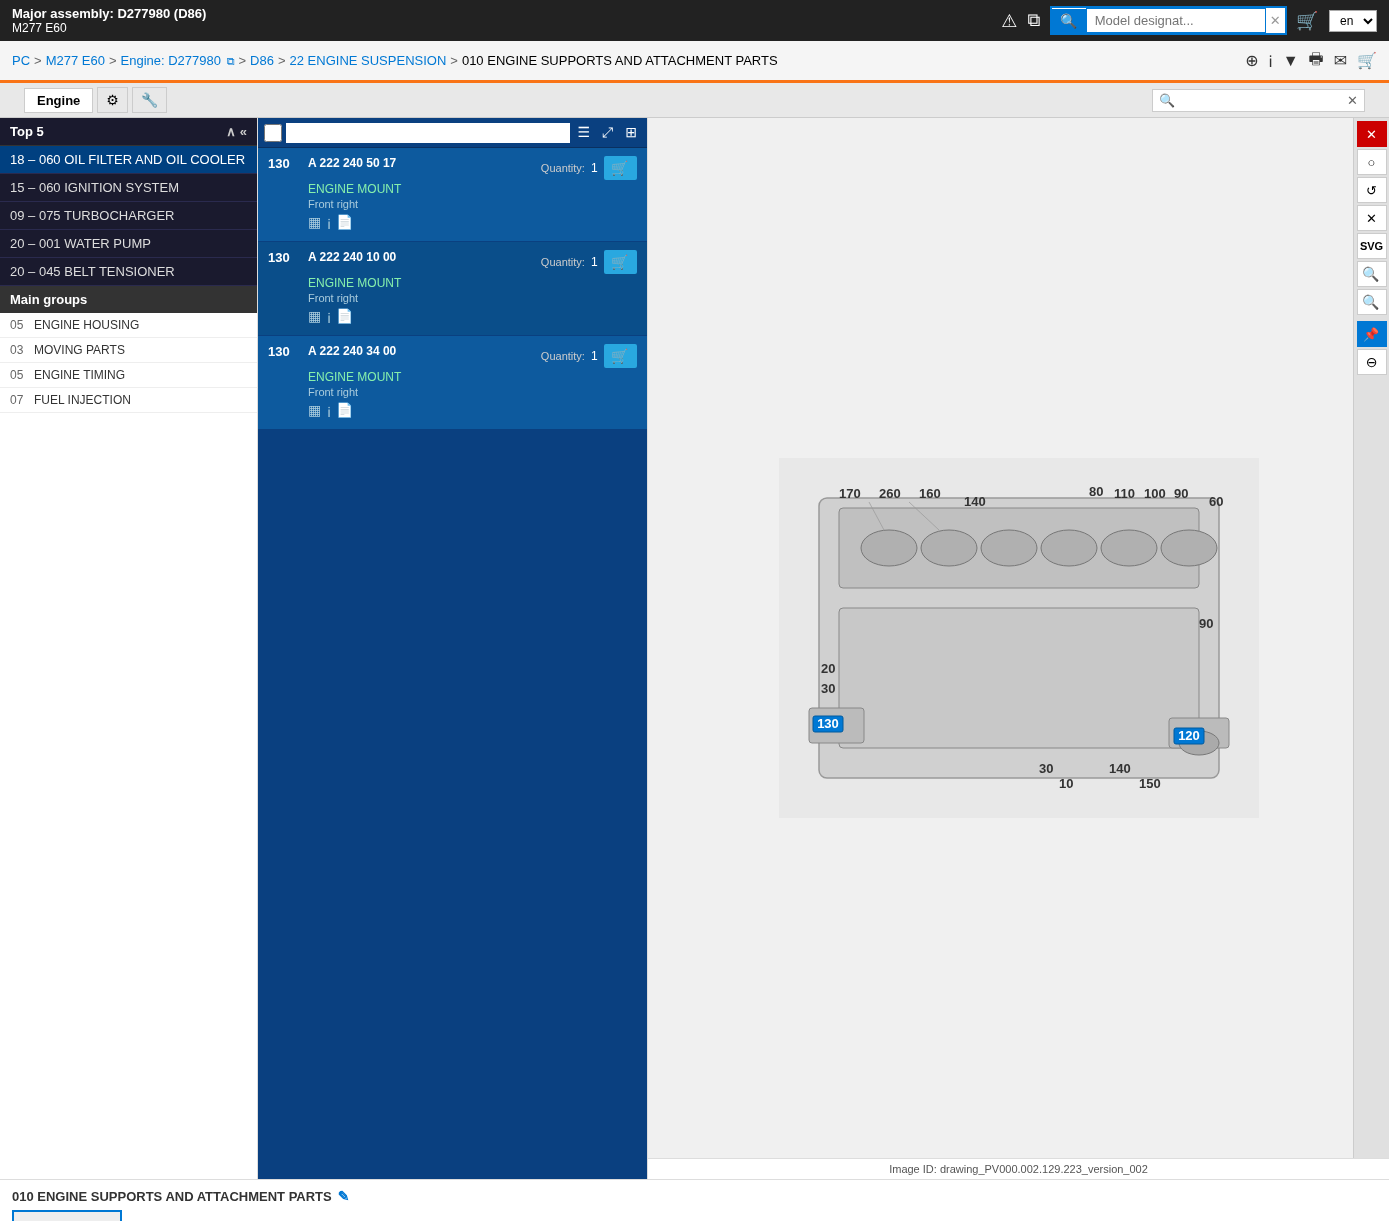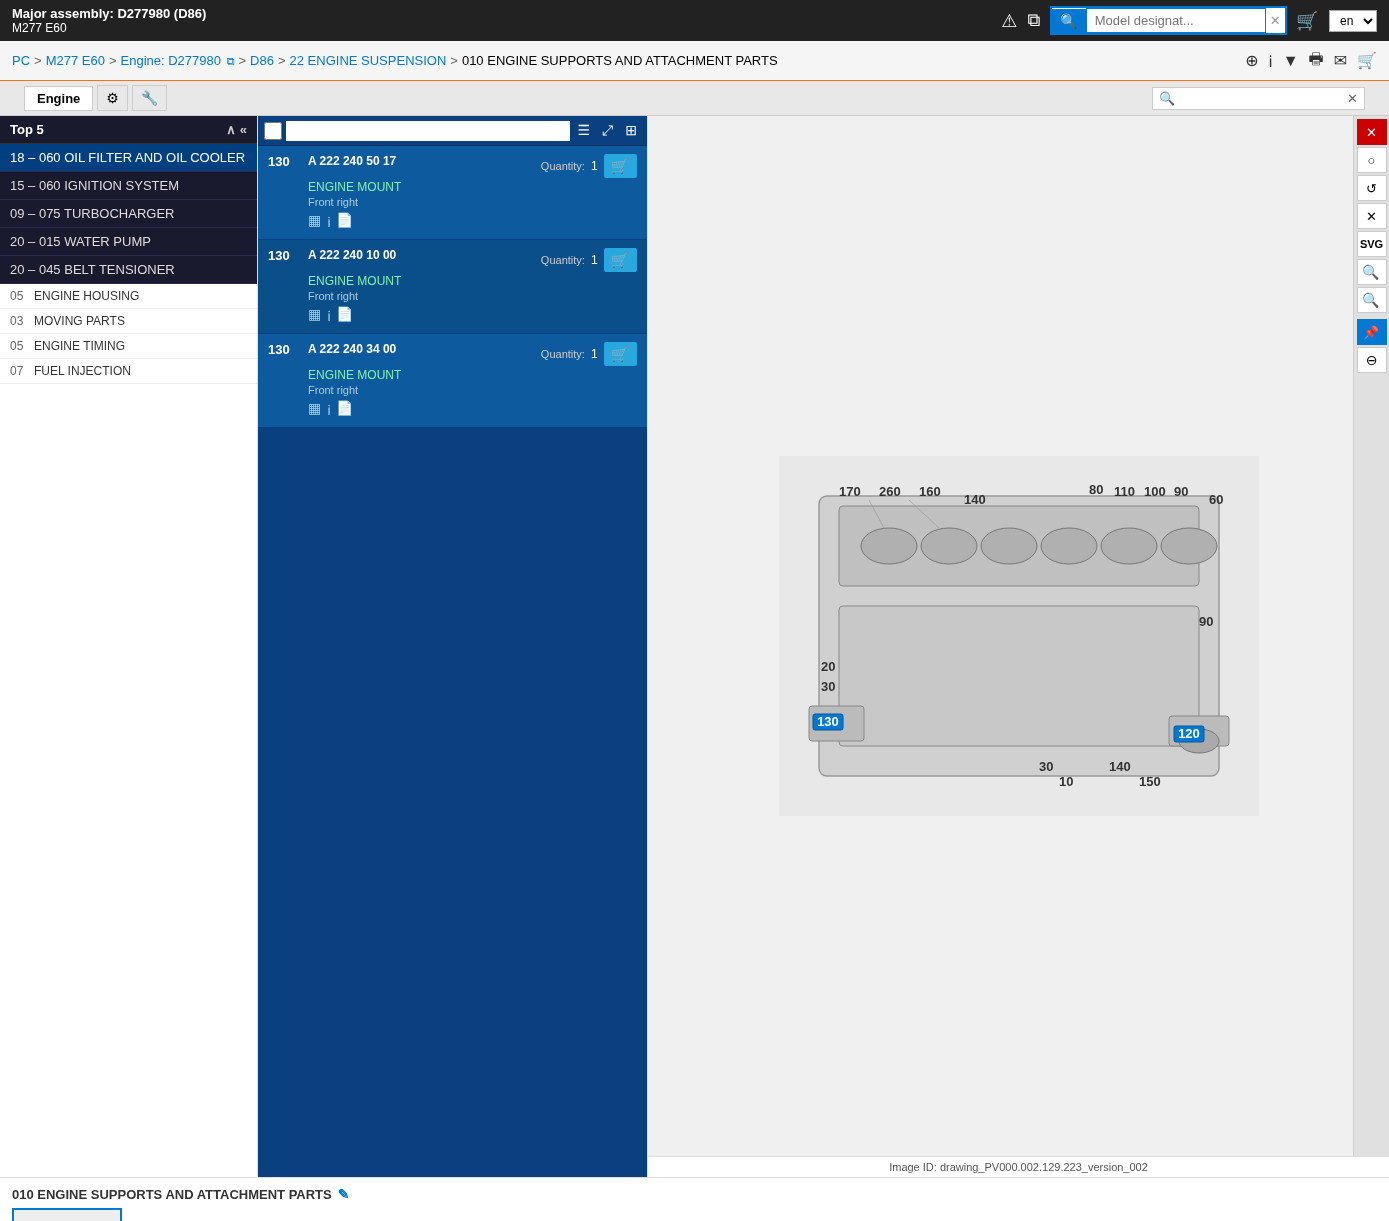--- a/index.html
+++ b/index.html
@@ -11,21 +11,21 @@
     .header-title { font-size: 13px; font-weight: bold; }
     .header-subtitle { font-size: 12px; }
     .header-right { display: flex; align-items: center; gap: 10px; }
     .lang-selector { background: #fff; color: #000; border: 1px solid #aaa; padding: 2px 6px; font-size: 12px; }
     .icon-btn { color: #fff; cursor: pointer; font-size: 18px; background: none; border: none; }
     .search-box-header { background: #fff; border: 1px solid #0078d4; padding: 4px 8px; width: 180px; outline: none; }
     .search-box-wrap { display: flex; align-items: center; border: 2px solid #0078d4; background: #fff; }
     .search-icon-btn { background: #0078d4; border: none; color: #fff; padding: 4px 8px; cursor: pointer; font-size: 14px; }
 
     
-    .breadcrumb { background: #f5f5f5; border-bottom: 1px solid #f97316; padding: 6px 12px; display: flex; align-items: center; gap: 4px; font-size: 12px; }
+    .breadcrumb { background: #f5f5f5; border-bottom: 3px solid #f97316; padding: 6px 12px; display: flex; align-items: center; gap: 4px; font-size: 12px; }
     .breadcrumb a { color: #0078d4; text-decoration: none; cursor: pointer; }
     .breadcrumb-sep { color: #666; }
     .breadcrumb-icons { margin-left: auto; display: flex; align-items: center; gap: 10px; }
     .bc-icon { font-size: 16px; cursor: pointer; color: #333; }
 
     
     .tab-bar { background: #e8e8e8; display: flex; align-items: center; padding: 4px 24px; border-bottom: 1px solid #ccc; gap: 4px; }
     .tab-active { background: #fff; border: 1px solid #ccc; padding: 4px 12px; font-weight: bold; font-size: 13px; }
     .tab-icon { background: none; border: 1px solid #ccc; padding: 4px 8px; cursor: pointer; font-size: 14px; }
     .tab-search { margin-left: auto; display: flex; align-items: center; border: 1px solid #ccc; background: #fff; }
@@ -169,27 +169,28 @@
       <div class="sidebar-item active">
         <span>18 – 060 OIL FILTER AND OIL COOLER</span>
       </div>
       <div class="sidebar-item">
         <span>15 – 060 IGNITION SYSTEM</span>
       </div>
       <div class="sidebar-item">
         <span>09 – 075 TURBOCHARGER</span>
       </div>
       <div class="sidebar-item">
-        <span>20 – 015 WATER PUMP</span>
+        <span>20 – 001 WATER PUMP</span>
       </div>
       <div class="sidebar-item">
         <span>20 – 045 BELT TENSIONER</span>
       </div>
     </div>
     <div class="sidebar-scroll-container">
+      <div class="sidebar-main-header">Main groups</div>
       <div class="sidebar-main-item">
         <span class="sidebar-main-num">05</span>
         <span class="sidebar-main-label">ENGINE HOUSING</span>
       </div>
       <div class="sidebar-main-item">
         <span class="sidebar-main-num">03</span>
         <span class="sidebar-main-label">MOVING PARTS</span>
       </div>
       <div class="sidebar-main-item">
         <span class="sidebar-main-num">05</span>

